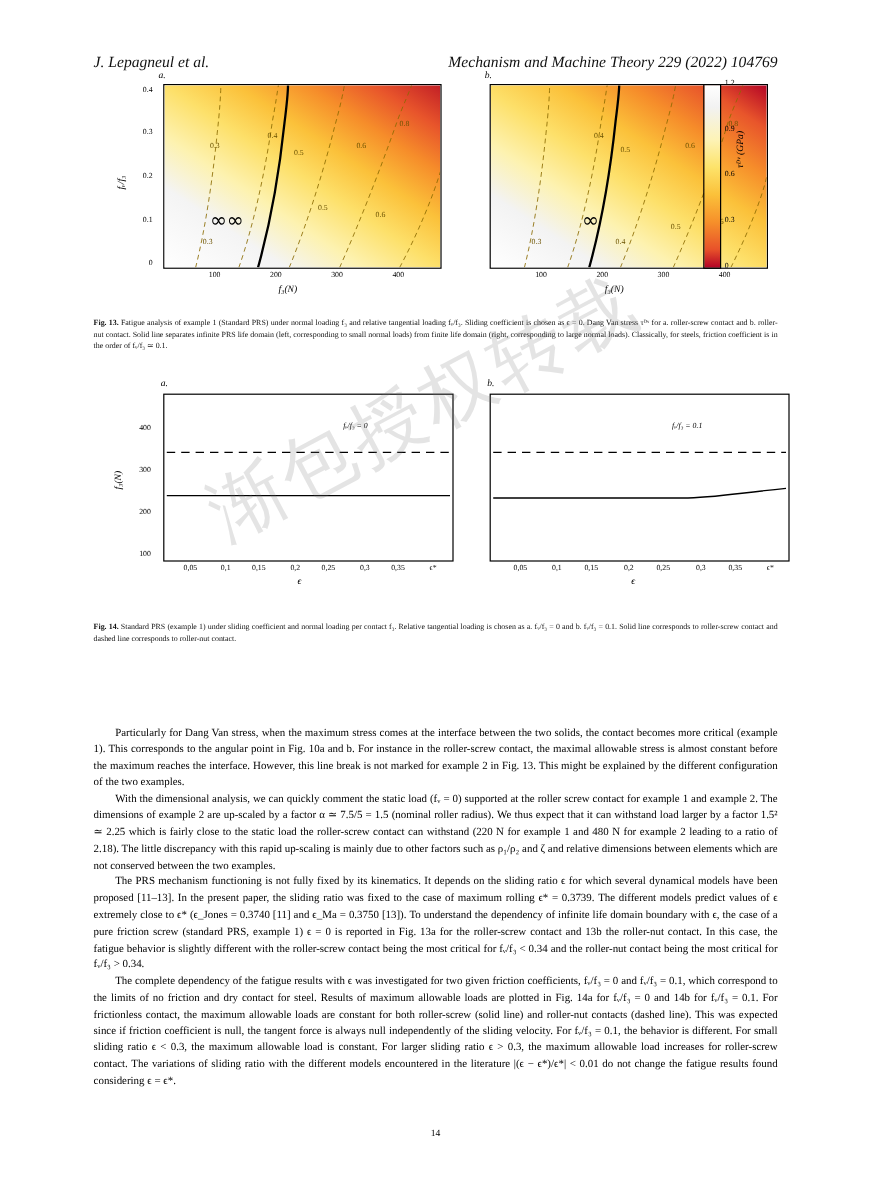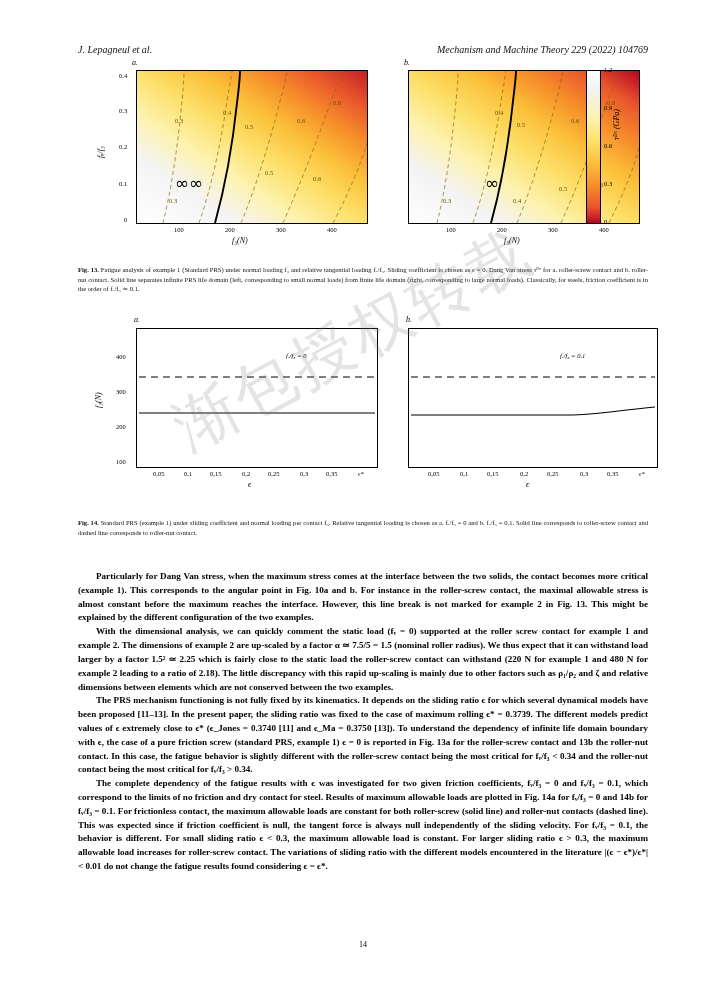--- a/index.html
+++ b/index.html
@@ -6,21 +6,21 @@
   body{
     width:726px;height:990px;background:#ffffff;
     font-family:"Liberation Serif", serif;
     color:#000;position:relative;overflow:hidden;
   }
   .page{position:absolute;left:0;top:0;width:726px;height:990px;}
 
   
   .runhead{position:absolute;left:78px;top:44px;width:570px;
     display:flex;justify-content:space-between;align-items:baseline;
-    font-size:10px;font-style:italic;color:#111;}
+    font-size:13px;font-style:italic;color:#111;}
   .runhead .right{font-style:italic;}
 
   
   .fig13{position:absolute;left:78px;top:62px;width:570px;height:180px;}
   .panel{position:absolute;top:8px;height:152px;}
   .panelA{left:58px;width:230px;}
   .panelB{left:330px;width:230px;}
   .plotbox{position:absolute;left:0;top:0;width:100%;height:152px;border:0.8px solid #000;overflow:hidden;background:#fff;}
   .panel-letter{position:absolute;font-size:8px;font-style:italic;}
   .ylab13{position:absolute;left:18px;top:96px;font-size:8px;font-style:italic;
@@ -37,21 +37,21 @@
   .caption b{font-weight:bold;}
 
   
   .fig14{position:absolute;left:78px;top:318px;width:570px;height:180px;}
   .p14{position:absolute;top:10px;height:138px;}
   .p14A{left:58px;width:240px;}
   .p14B{left:330px;width:248px;}
   .box14{position:absolute;left:0;top:0;width:100%;height:138px;border:0.8px solid #000;background:#fff;}
 
   
-  .body{position:absolute;left:78px;top:570px;width:570px;font-size:9.1px;line-height:1.52;text-align:justify;font-weight:bold;}
+  .body{position:absolute;left:78px;top:604px;width:570px;font-size:9.1px;line-height:1.52;text-align:justify;}
   .body p{margin:0 0 0 0;text-indent:18px;}
   .pagenum{position:absolute;left:0;top:940px;width:726px;text-align:center;font-size:8px;}
 
   
   .watermark{position:absolute;left:210px;top:300px;width:330px;height:300px;
     font-size:62px;color:rgba(120,120,120,0.20);font-family:"DejaVu Sans",sans-serif;
     transform:rotate(-28deg);pointer-events:none;letter-spacing:4px;white-space:nowrap;}
 </style>
 </head>
 <body>

